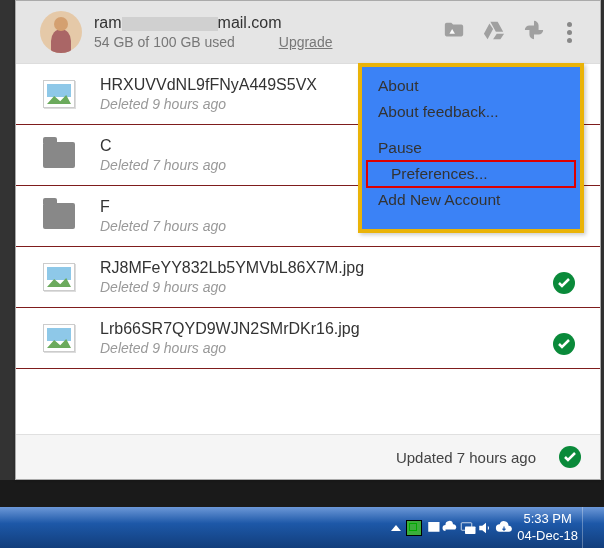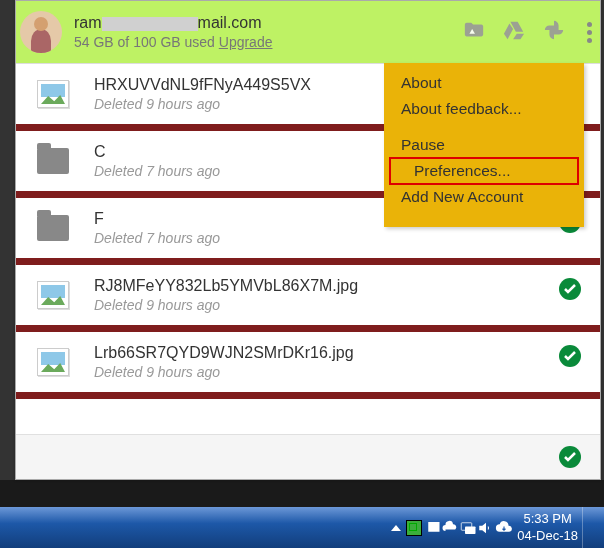--- a/index.html
+++ b/index.html
@@ -17,22 +17,22 @@
     top: 0;
     width: 586px;
     height: 480px;
     background: #fff;
     border: 1px solid #aaa;
     box-shadow: 0 0 3px rgba(0,0,0,0.3);
   }
   .header {
     display: flex;
     align-items: center;
-    padding: 10px 4px;
-    background: #bef264;
+    padding: 10px 24px;
+    background: #e5e5e5;
     border-bottom: 1px solid #ddd;
   }
   .avatar {
     width: 42px;
     height: 42px;
     border-radius: 50%;
     background: #e5c9a8;
     margin-right: 12px;
     position: relative;
     overflow: hidden;
@@ -65,36 +65,36 @@
     display: inline-block;
     height: 14px;
     width: 96px;
     vertical-align: middle;
   }
   .storage {
     font-size: 14px;
     color: #777;
     margin-top: 2px;
   }
-  .upgrade { text-decoration: underline; cursor: pointer; }
+  .upgrade { text-decoration: underline; cursor: pointer; margin-left: 40px; }
   .header-icons {
     display: flex;
     align-items: center;
     gap: 18px;
   }
   .hicon { width: 22px; height: 22px; fill: #999; opacity: 0.9; cursor: pointer; }
   .more-dots { display: flex; flex-direction: column; gap: 3px; padding: 4px; cursor: pointer; }
   .more-dots span { width: 5px; height: 5px; background: #888; border-radius: 50%; }
 
   .file-list { }
   .file-item {
     display: flex;
-    align-items: flex-start;
-    padding: 12px 18px;
-    border-bottom: 7px solid #7f1d1d;
+    align-items: flex-end;
+    padding: 12px 24px;
+    border-bottom: 1px solid #7f1d1d;
     position: relative;
   }
   .file-icon {
     width: 38px;
     height: 36px;
     margin-right: 22px;
     display: flex;
     align-items: center;
     justify-content: center;
   }
@@ -163,23 +163,23 @@
     align-items: center;
     gap: 12px;
     font-size: 15px;
     color: #444;
   }
 
   .dropdown {
     position: absolute;
     top: 62px;
     right: 16px;
-    width: 200px;
-    background: #eab308;
-    border: 1px solid #eab308;
+    width: 226px;
+    background: #3b82f6;
+    border: 4px solid #eab308;
     box-shadow: 2px 2px 4px rgba(0,0,0,0.2);
     padding: 6px 0;
     z-index: 50;
   }
   .menu-item {
     padding: 4px 16px;
     font-size: 15.5px;
     color: #333;
     cursor: pointer;
   }
@@ -333,20 +333,21 @@
       <div class="check">
         <svg viewBox="0 0 24 24">
             <circle cx="12" cy="12" r="11" fill="#0a8a3a"></circle>
             <path d="M7 12l3 3 7-7" stroke="#fff" stroke-width="2.5" fill="none"></path>
           </svg>
       </div>
     </div>
   </div>
 
   <div class="footer">
+    <span>Updated 7 hours ago</span>
     <div class="check">
       <svg viewBox="0 0 24 24">
           <circle cx="12" cy="12" r="11" fill="#0a8a3a"></circle>
           <path d="M7 12l3 3 7-7" stroke="#fff" stroke-width="2.5" fill="none"></path>
         </svg>
     </div>
   </div>
 
   <div class="dropdown">
     <div class="menu-item">About</div>

